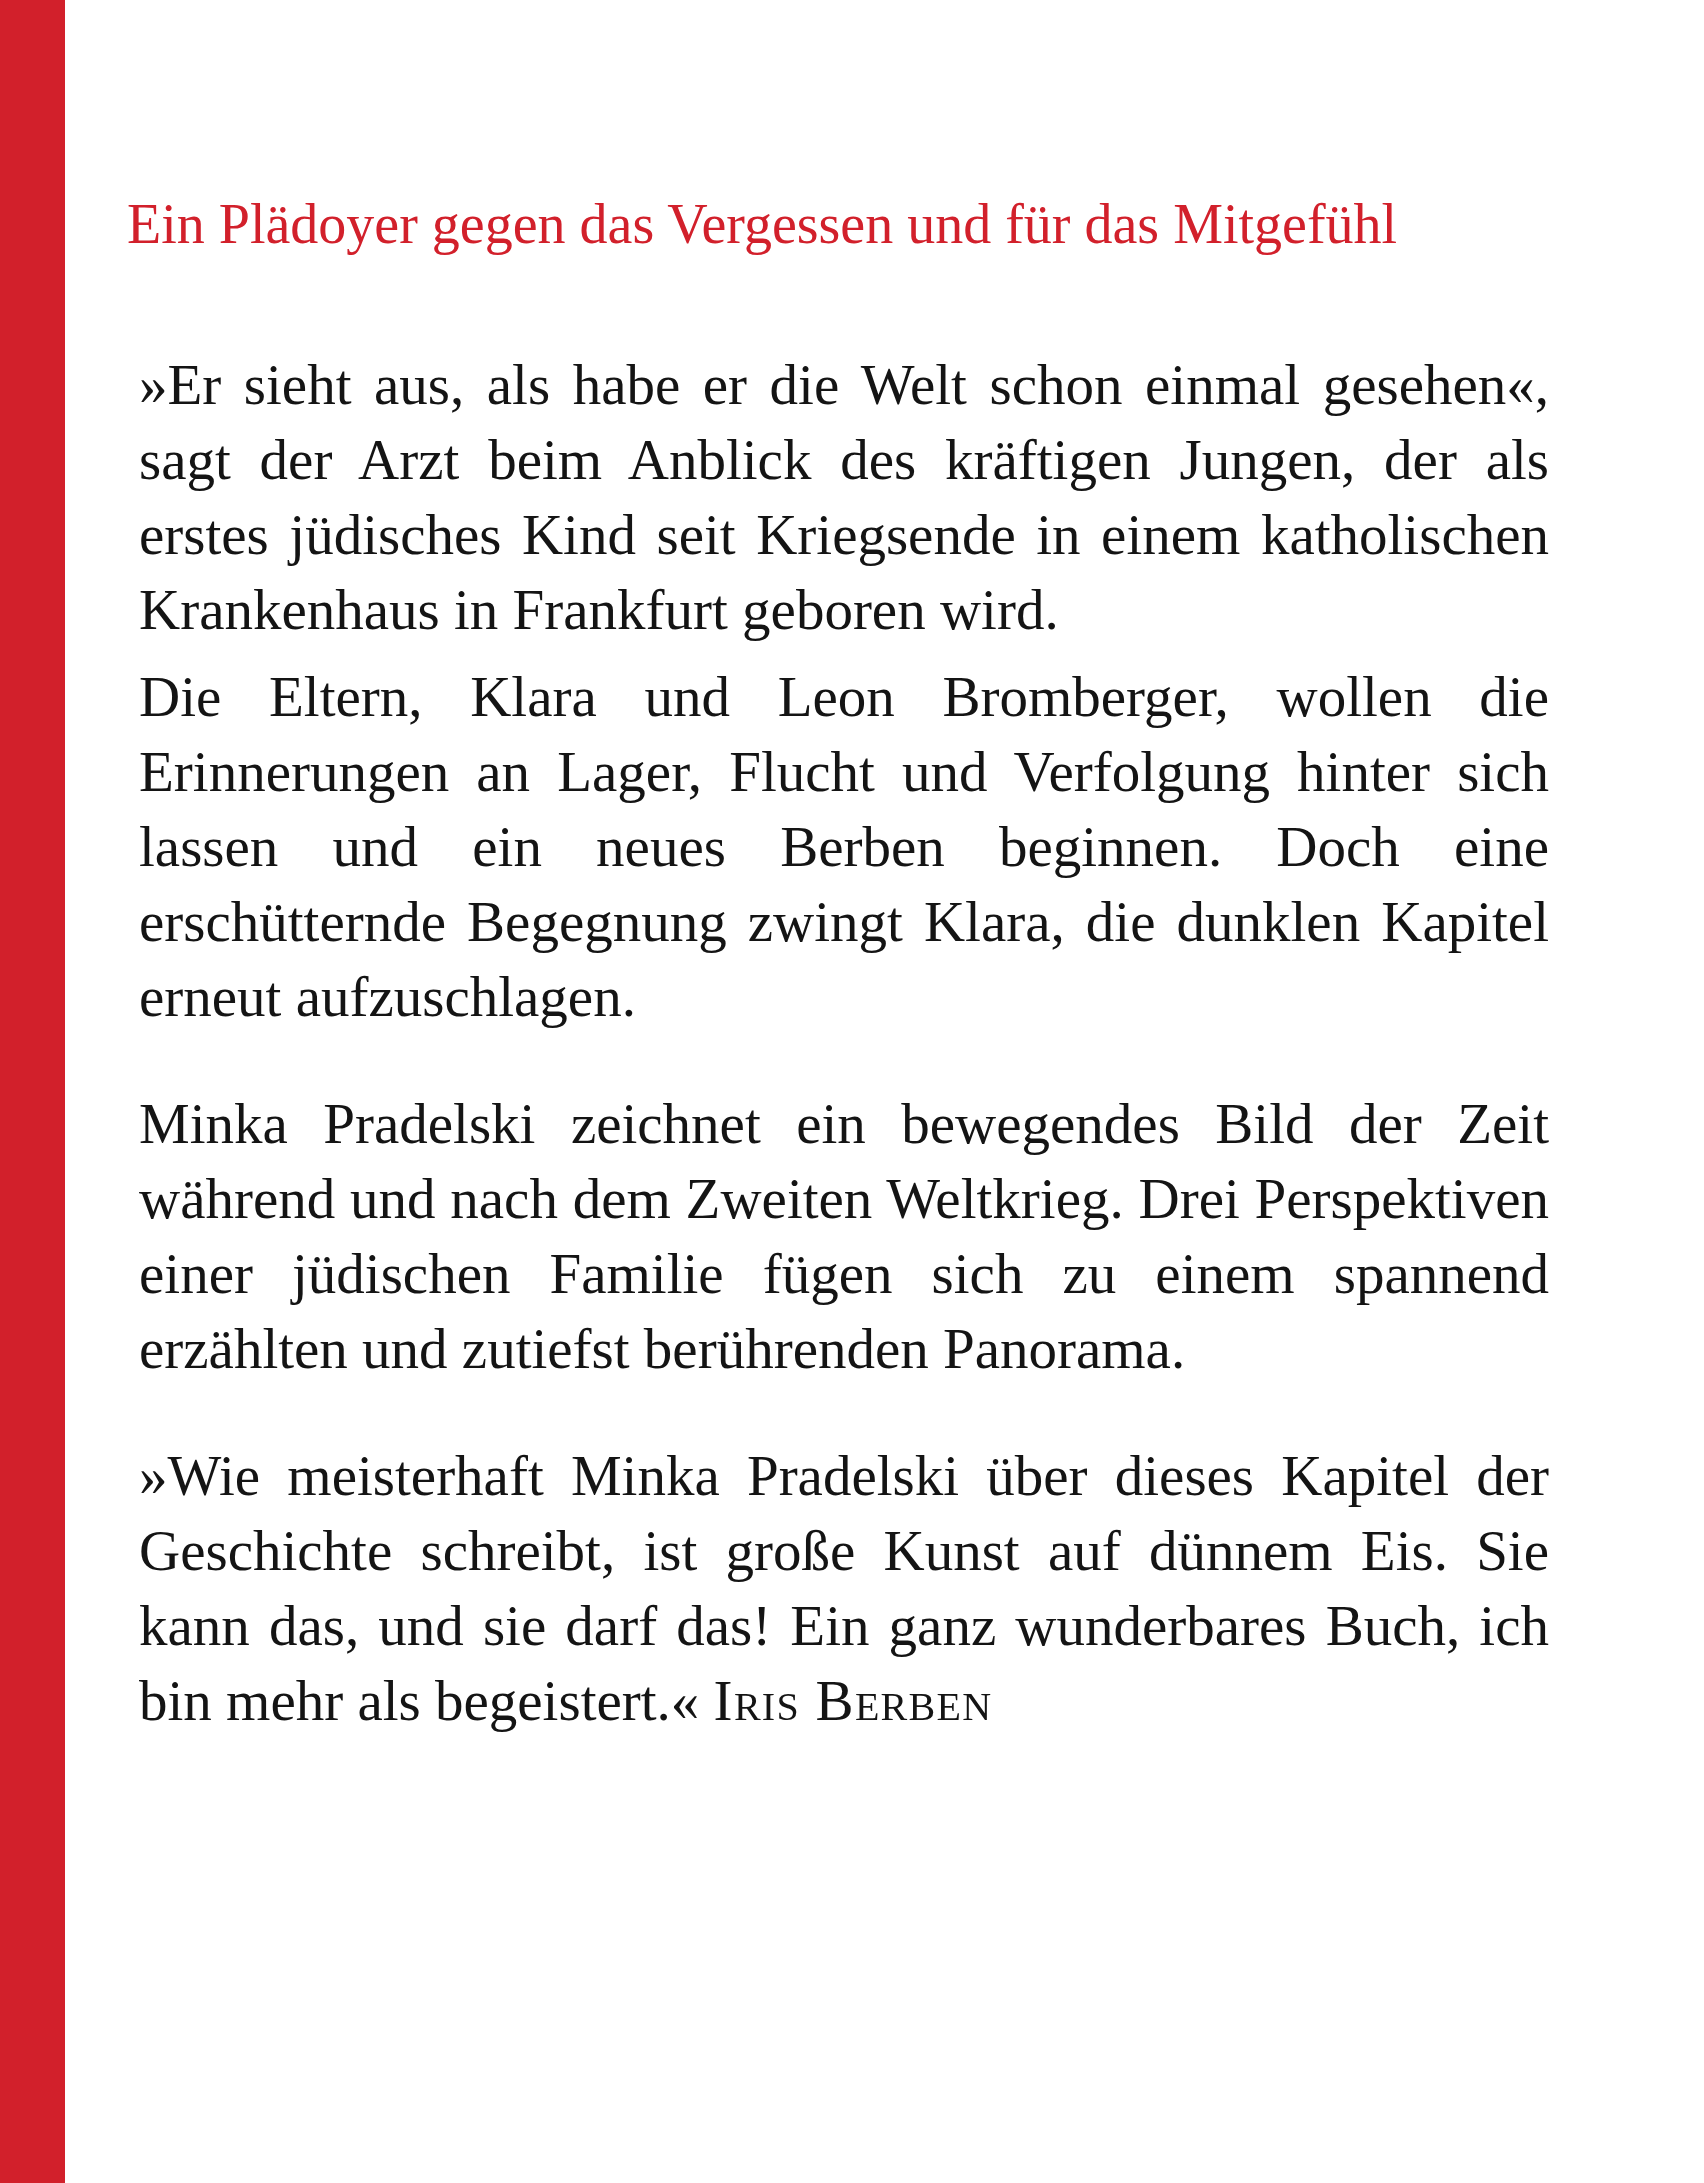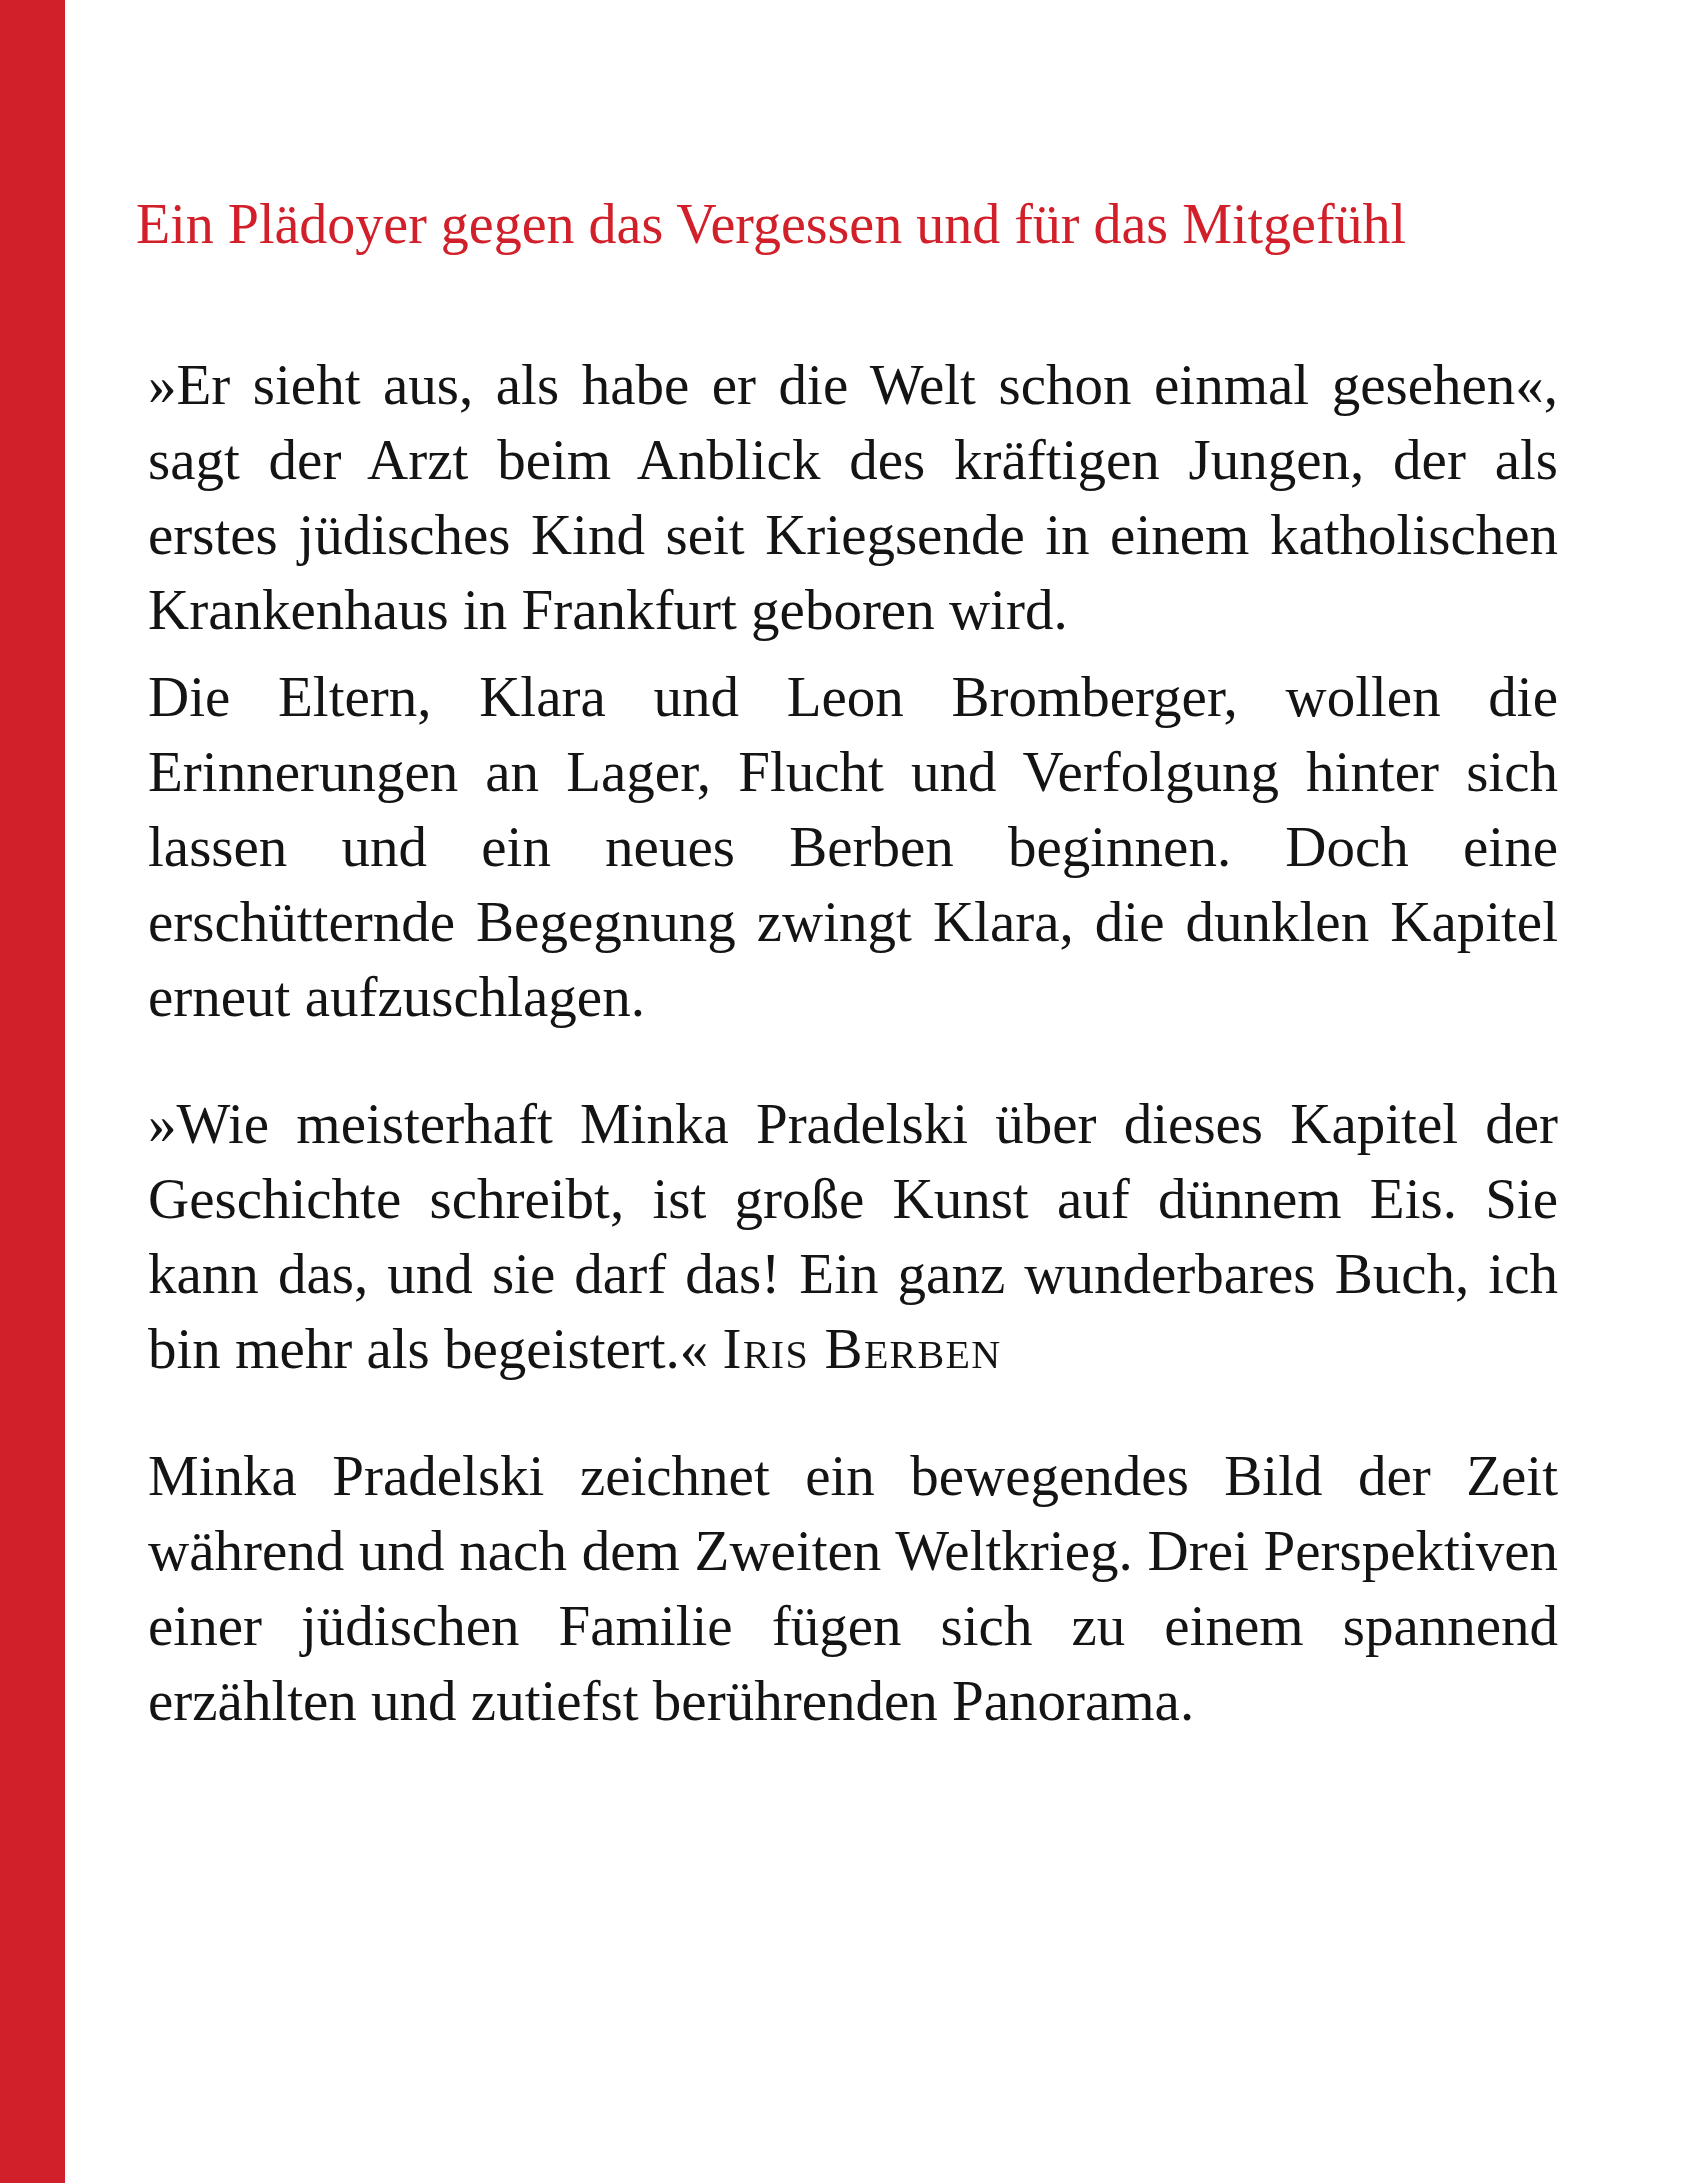--- a/index.html
+++ b/index.html
@@ -21,21 +21,21 @@
     position: absolute;
     left: 0;
     top: 0;
     width: 65px;
     height: 2729px;
     background: #d2202b;
   }
   
   .content {
     position: absolute;
-    left: 136px;
+    left: 127px;
     top: 0;
     width: 1434px;
     padding-top: 191px;
   }
   .headline {
     font-size: 56px;
     line-height: 1.18;
     font-weight: normal;
     color: #d2202b;
     margin: 0 0 90px 0;
@@ -67,22 +67,22 @@
   <div class="content">
 
     <h1 class="headline">Ein Plädoyer gegen das Vergessen und für das Mitgefühl</h1>
 
     <div class="blurb">
 
       <p>»Er sieht aus, als habe er die Welt schon einmal gesehen«, sagt der Arzt beim Anblick des kräftigen Jungen, der als erstes jüdisches Kind seit Kriegsende in einem katholischen Krankenhaus in Frankfurt geboren wird.</p>
 
       <p>Die Eltern, Klara und Leon Bromberger, wollen die Erinnerungen an Lager, Flucht und Verfolgung hinter sich lassen und ein neues Berben beginnen. Doch eine erschütternde Begegnung zwingt Klara, die dunklen Kapitel erneut aufzuschlagen.</p>
 
+      <p class="gap">Minka Pradelski zeichnet ein bewegendes Bild der Zeit während und nach dem Zweiten Weltkrieg. Drei Perspektiven einer jüdischen Familie fügen sich zu einem spannend erzählten und zutiefst berührenden Panorama.</p>
+
       <p class="gap"><span>»Wie meisterhaft Minka Pradelski über dieses Kapitel der Geschichte schreibt, ist große Kunst auf dünnem Eis. Sie kann das, und sie darf das! Ein ganz wunderbares Buch, ich bin mehr als begeistert.«</span> <span class="smallcaps">Iris Berben</span></p>
-
-      <p class="gap">Minka Pradelski zeichnet ein bewegendes Bild der Zeit während und nach dem Zweiten Weltkrieg. Drei Perspektiven einer jüdischen Familie fügen sich zu einem spannend erzählten und zutiefst berührenden Panorama.</p>
 
     </div>
 
   </div>
 
 </div>
 
 
 </body></html>

